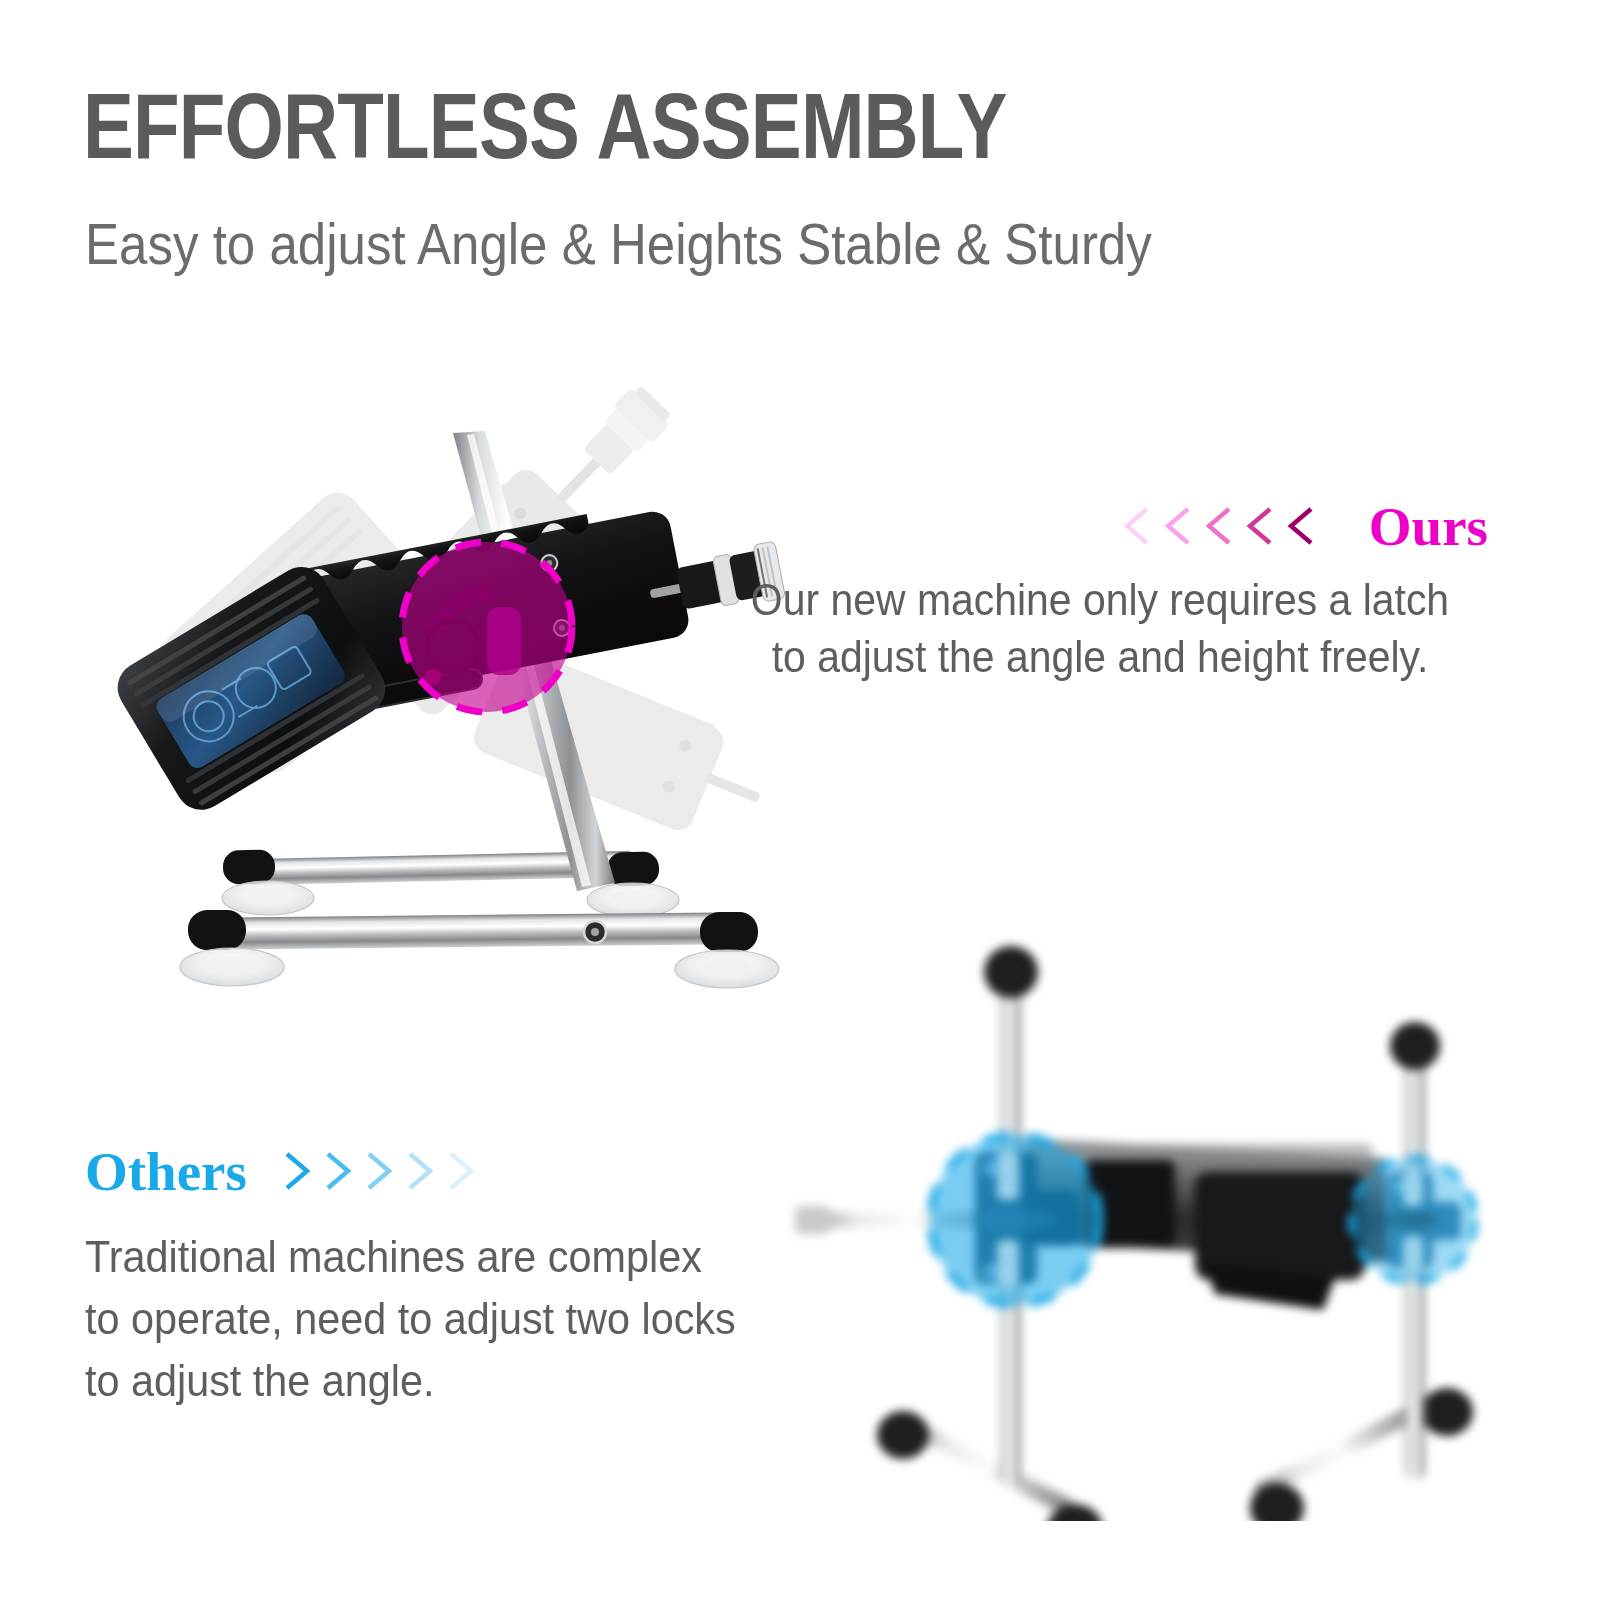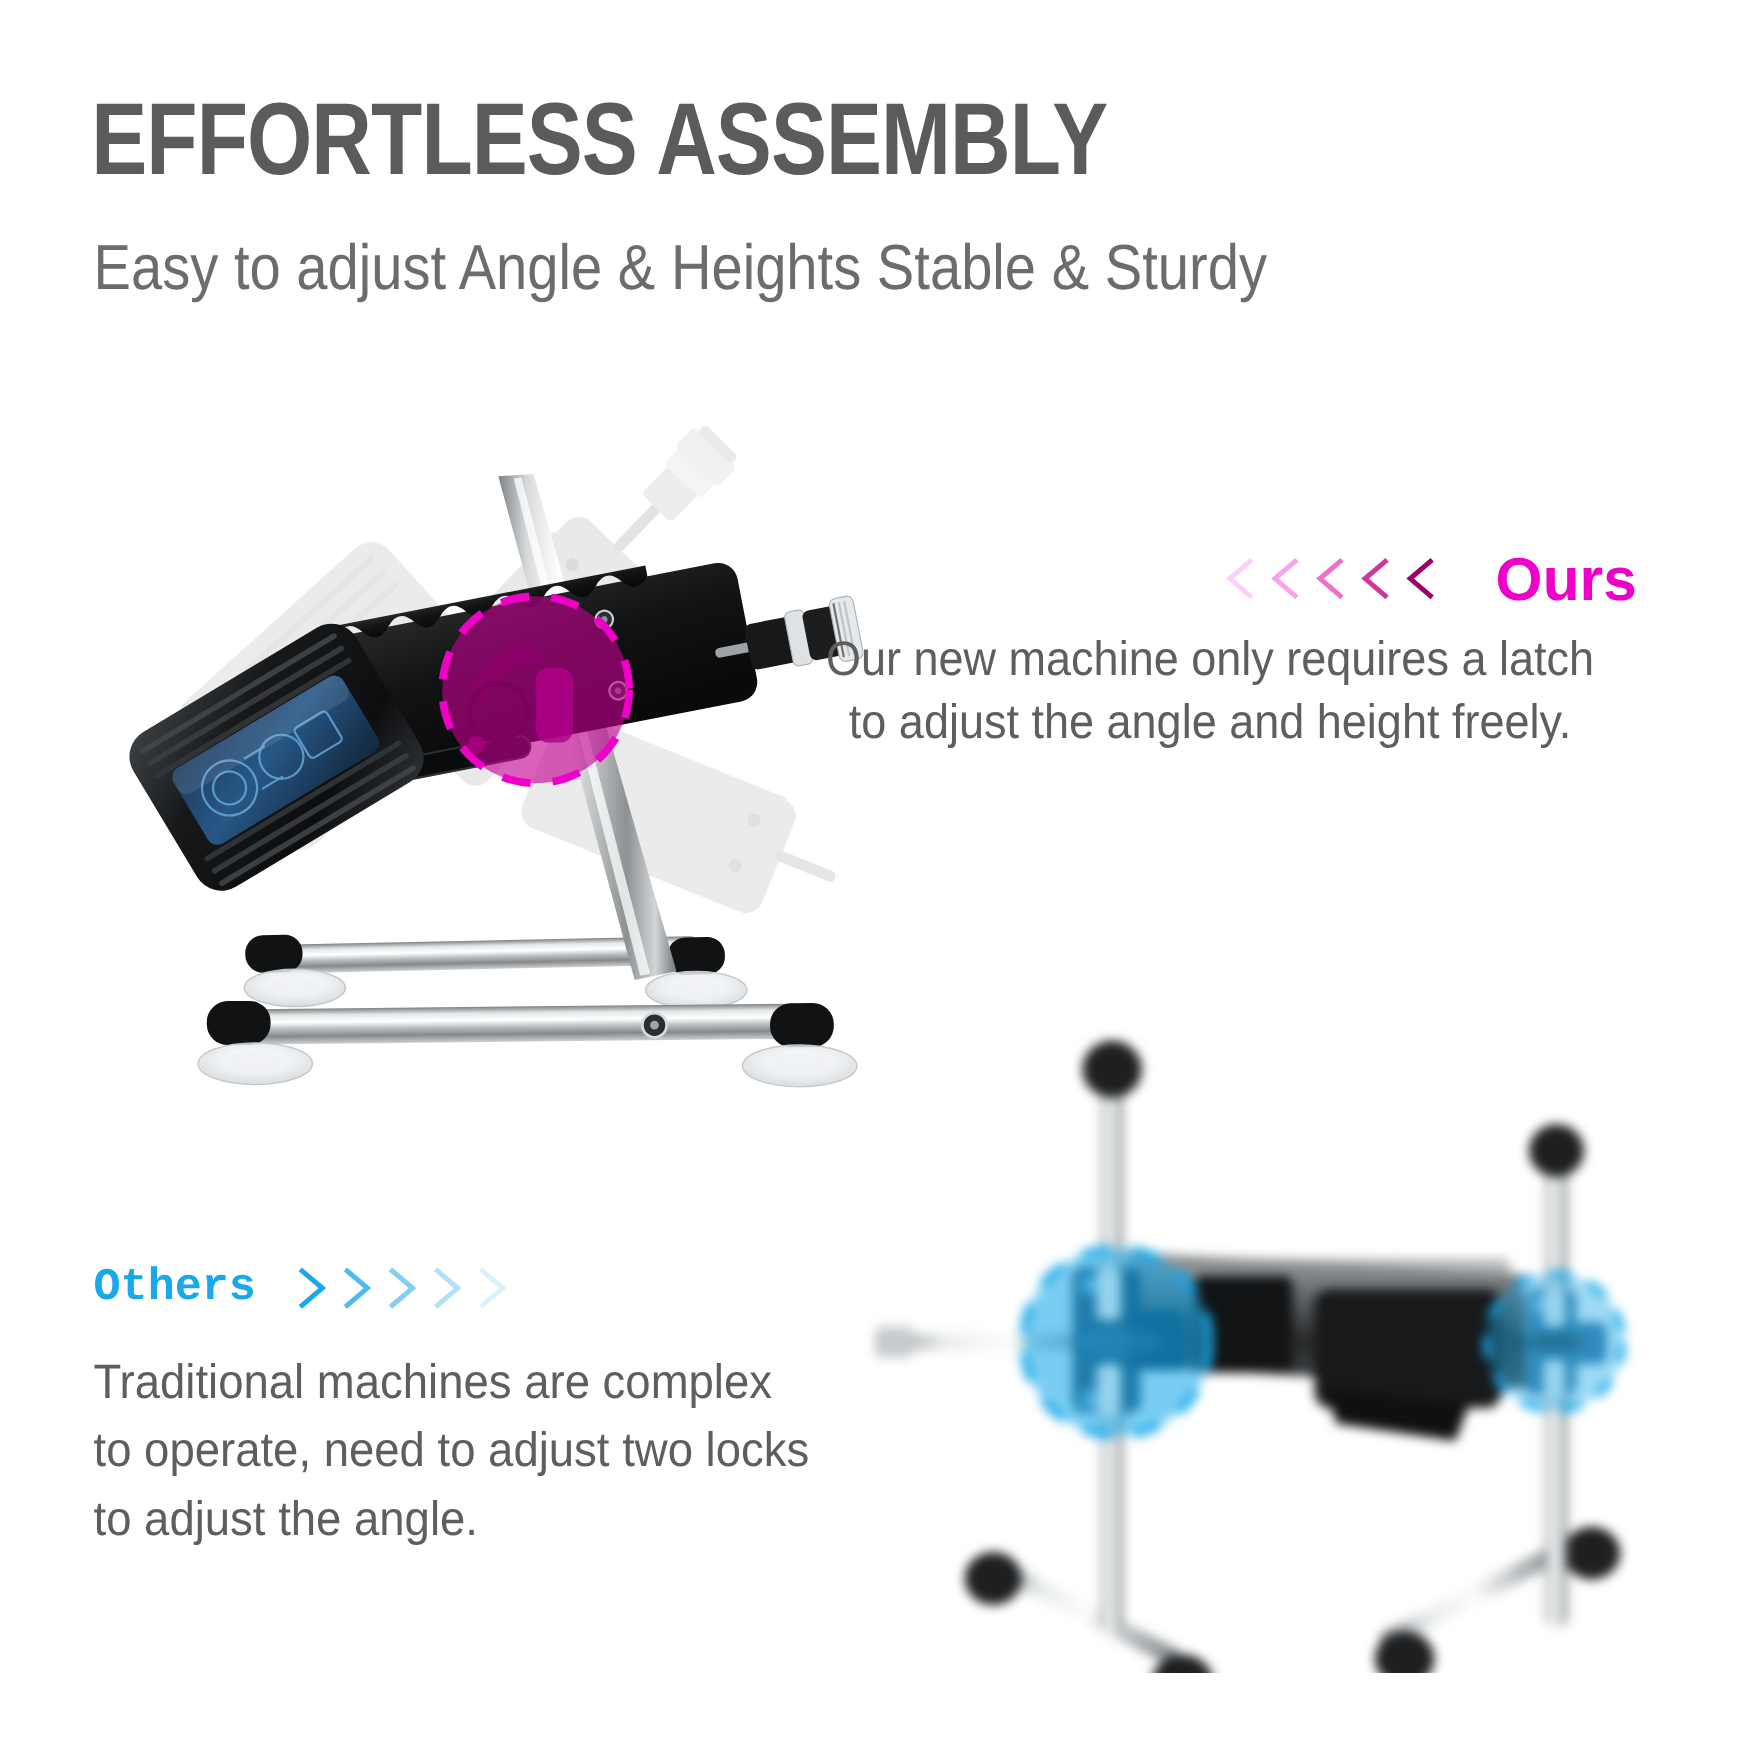--- a/index.html
+++ b/index.html
@@ -36,21 +36,21 @@
     transform-origin:left top;
     white-space:nowrap;
   }
 
   
   .ours-block{position:absolute;left:700px;top:495px;width:800px;}
   .ours-row{display:flex;align-items:center;justify-content:flex-end;height:62px;gap:24px;}
   .chev-group{display:flex;align-items:center;gap:1px;}
   .chev{display:block;}
   .ours-label{
-    font-family:Liberation Sans, sans-serif;
+    font-family:Liberation Serif, serif;
     font-weight:bold;
     font-size:55px;
     line-height:55px;
     color:#ef00c8;
     letter-spacing:0px;
     padding-right:12px;
     margin-left:24px;
   }
   .ours-desc{
     margin-top:14px;
@@ -62,23 +62,23 @@
     color:#5e5e5e;
     transform:scaleX(0.93);
     transform-origin:center top;
     white-space:nowrap;
   }
 
   
   .others-block{position:absolute;left:85px;top:1138px;width:760px;}
   .others-row{display:flex;align-items:center;gap:30px;height:66px;}
   .others-label{
-    font-family:Liberation Mono, monospace;
+    font-family:Liberation Serif, serif;
     font-weight:bold;
-    font-size:41px;
+    font-size:55px;
     line-height:55px;
     color:#19a8e8;
   }
   .others-desc{
     margin-top:22px;
     font-family:"Liberation Sans", sans-serif;
     font-weight:300;
     font-size:44px;
     line-height:62px;
     color:#5e5e5e;

